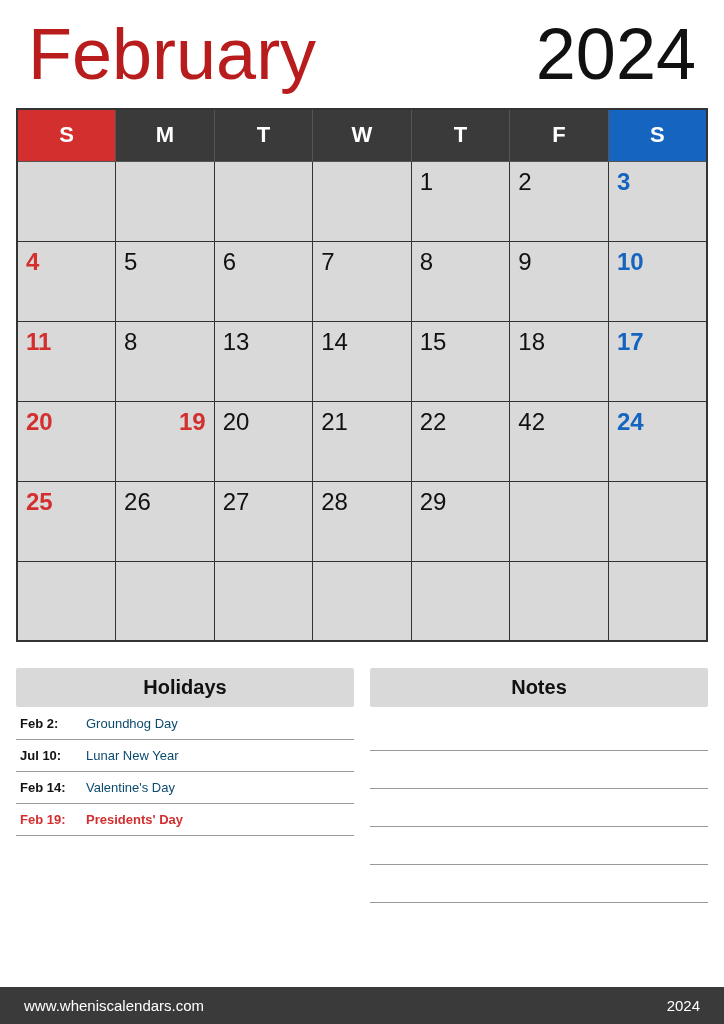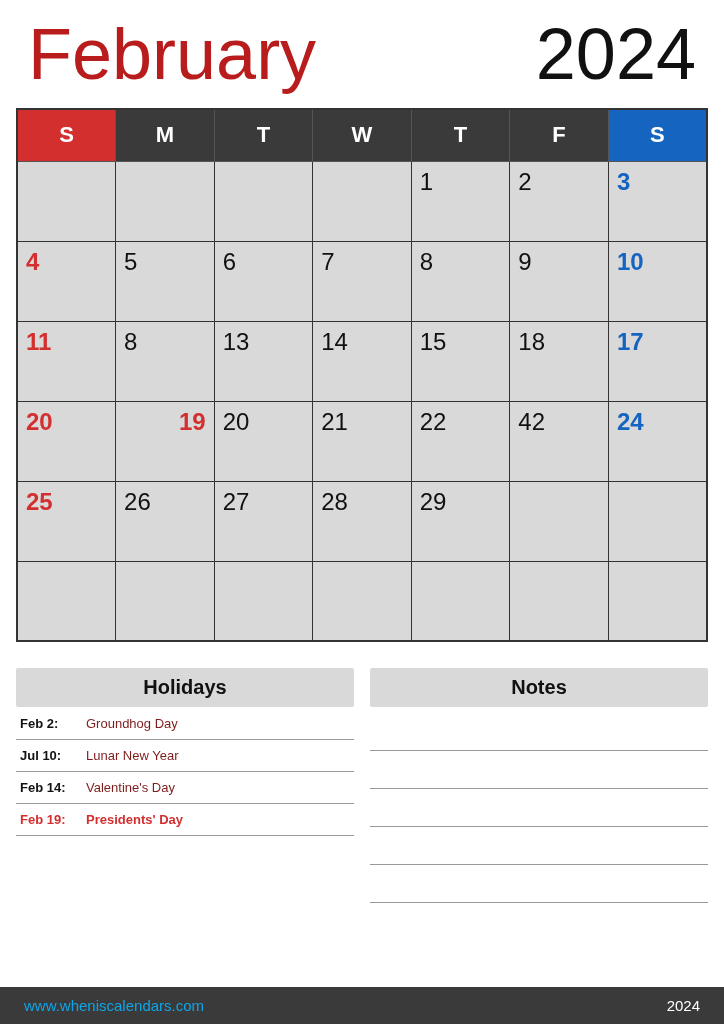--- a/index.html
+++ b/index.html
@@ -120,21 +120,21 @@
       font-weight: 700;
       min-width: 52px;
       color: #111;
     }
     .holiday-item.red-holiday .date-label,
     .holiday-item.red-holiday .holiday-name {
       color: #d32f2f;
       font-weight: 700;
     }
     .holiday-item .holiday-name {
-      color: #7f1d1d;
+      color: #0c4a6e;
     }
 
     .notes-panel .panel-header {
       
     }
     .notes-lines {
       margin-top: 10px;
     }
     .note-line {
       border-bottom: 1px solid #999;
@@ -148,21 +148,21 @@
       bottom: 0;
       left: 0;
       width: 100%;
       background: #3a3a3a;
       display: flex;
       justify-content: space-between;
       align-items: center;
       padding: 10px 24px;
     }
     .footer-url {
-      color: #0ea5e9;
+      color: #ffffff;
       font-size: 15px;
     }
     .footer-year {
       color: #fff;
       font-size: 15px;
     }
   </style>
 </head>
 <body>
 

